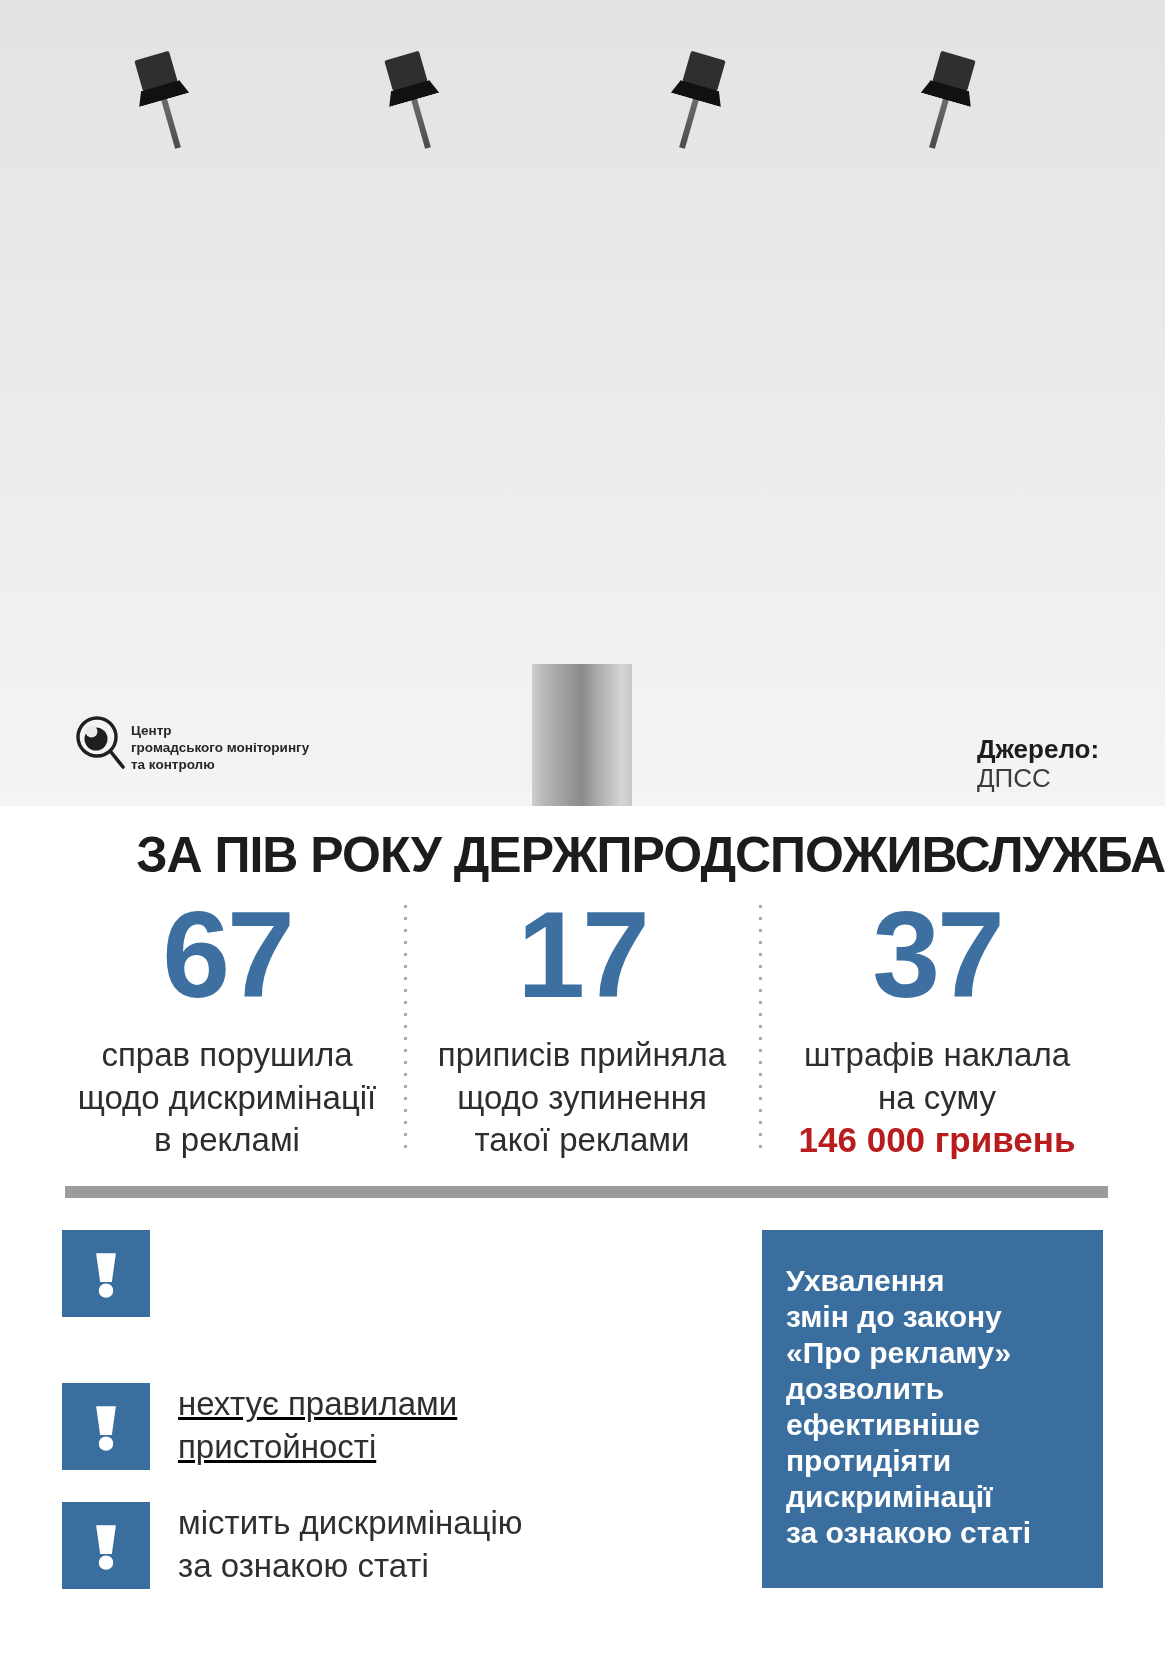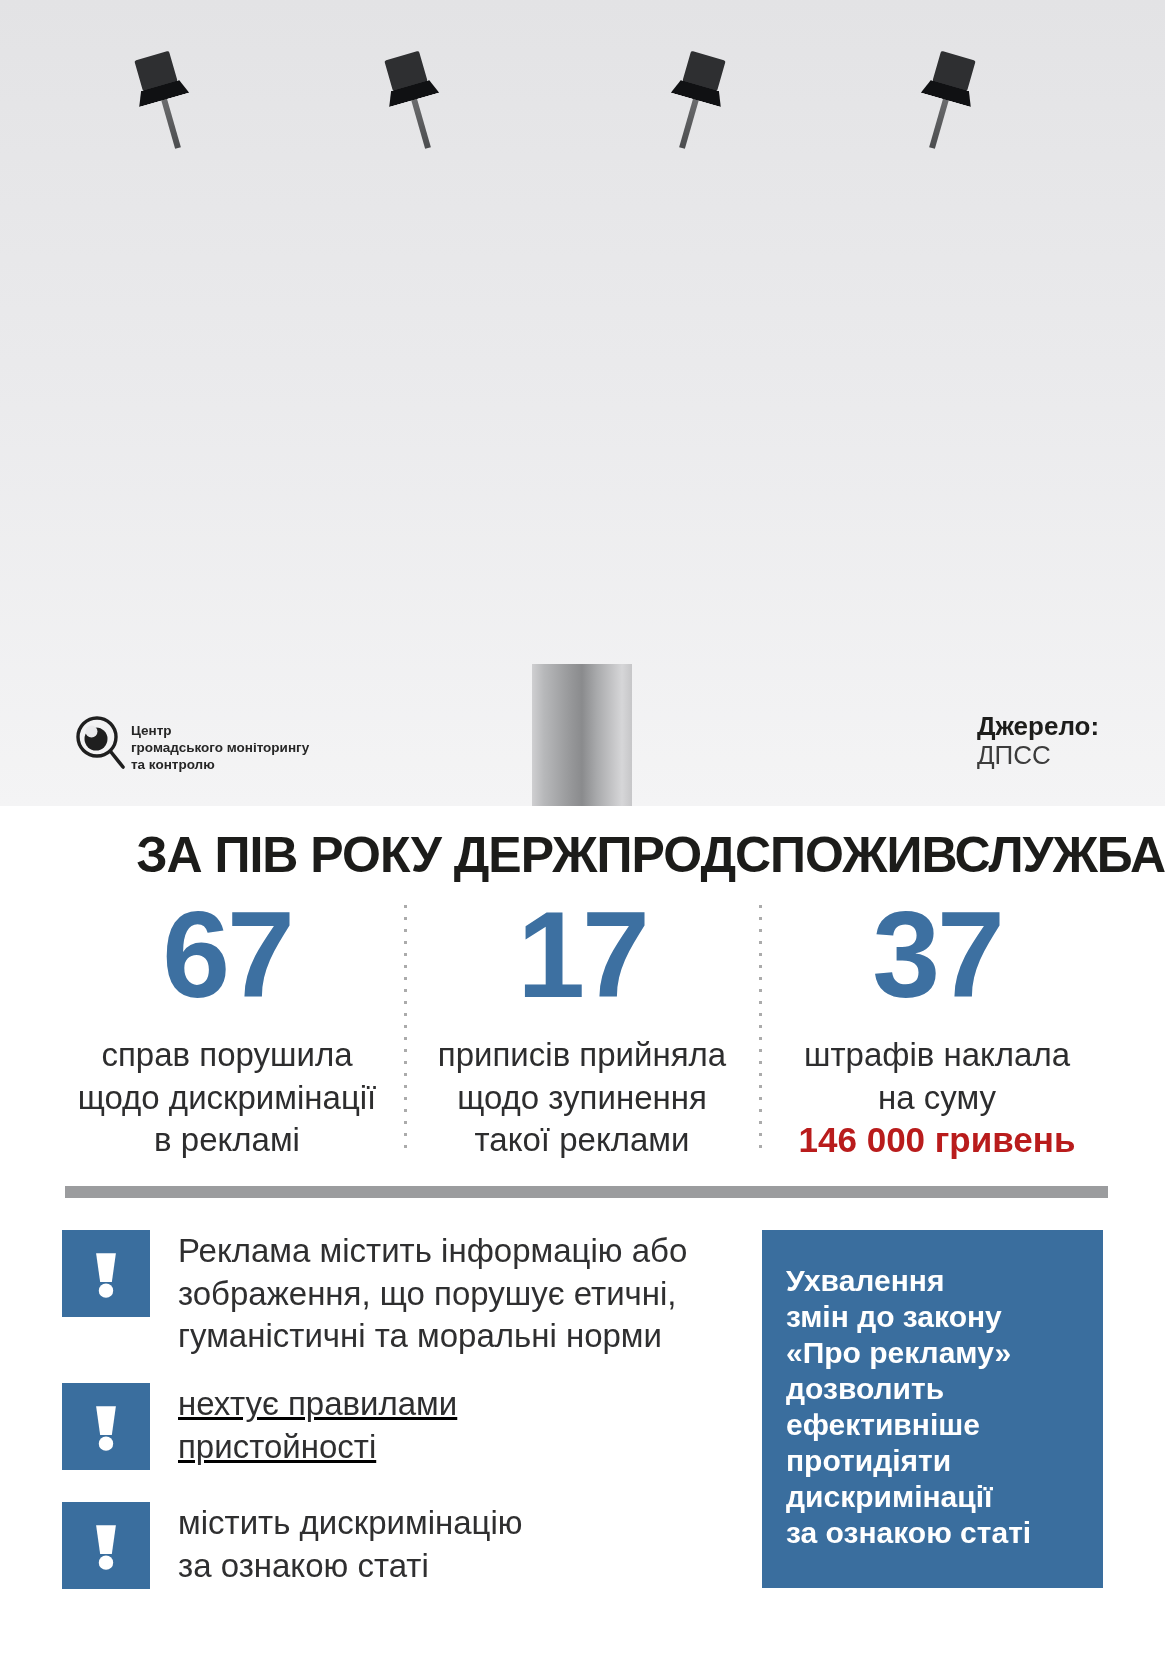--- a/index.html
+++ b/index.html
@@ -39,21 +39,21 @@
             display:flex;align-items:center;height:190px;}
   .b-line2{margin-top:2px;font-size:86px;line-height:96px;font-weight:bold;letter-spacing:1px;}
   .b-line3{margin-top:4px;font-size:84px;line-height:92px;font-weight:bold;letter-spacing:2px;}
 
   .pole{position:absolute;left:532px;top:664px;width:100px;height:142px;
         background:linear-gradient(90deg,#cfcfd1 0%,#b7b8ba 12%,#97989a 38%,#8a8b8d 50%,#a9aaac 65%,#d6d6d8 90%,#c6c6c8 100%);}
 
   .logo{position:absolute;left:76px;top:712px;display:flex;}
   .logo-text{position:absolute;left:55px;top:10px;width:280px;
              font-size:13.5px;line-height:17px;font-weight:bold;color:#262626;}
-  .source{position:absolute;left:977px;top:712px;}
+  .source{position:absolute;left:977px;top:735px;}
   .source-label{font-size:26px;line-height:28px;font-weight:bold;color:#1d1d1b;}
   .source-value{font-size:26px;line-height:30px;color:#3c3c3c;}
 
   
   .stats-title{position:absolute;left:0;top:827px;width:1165px;margin:0;text-align:right;
                font-size:50px;line-height:56px;font-weight:bold;letter-spacing:-1px;color:#1c1c1a;}
   .vdots{position:absolute;top:905px;height:252px;width:3px;
          background:repeating-linear-gradient(to bottom,#ababab 0 3px,rgba(0,0,0,0) 3px 12px);}
   .vd1{left:404px;} .vd2{left:759px;}
   .col{position:absolute;top:905px;width:340px;text-align:center;}
@@ -161,25 +161,20 @@
 
   <div class="hr"></div>
 
   <div class="vitem v1">
     <div class="bang">
       <svg width="54" height="54" viewBox="0 0 60 60" fill="#ffffff">
         <polygon points="19,7 41,7 36.5,39 23.5,39"></polygon>
         <circle cx="30" cy="48.5" r="8"></circle>
       </svg>
     </div>
-    <div class="vtxt">
-      <div>Реклама містить інформацію або</div>
-      <div>зображення, що порушує етичні,</div>
-      <div>гуманістичні та моральні норми</div>
-    </div>
   </div>
 
   <div class="vitem v2">
     <div class="bang">
       <svg width="54" height="54" viewBox="0 0 60 60" fill="#ffffff">
         <polygon points="19,7 41,7 36.5,39 23.5,39"></polygon>
         <circle cx="30" cy="48.5" r="8"></circle>
       </svg>
     </div>
     <div class="vtxt">

